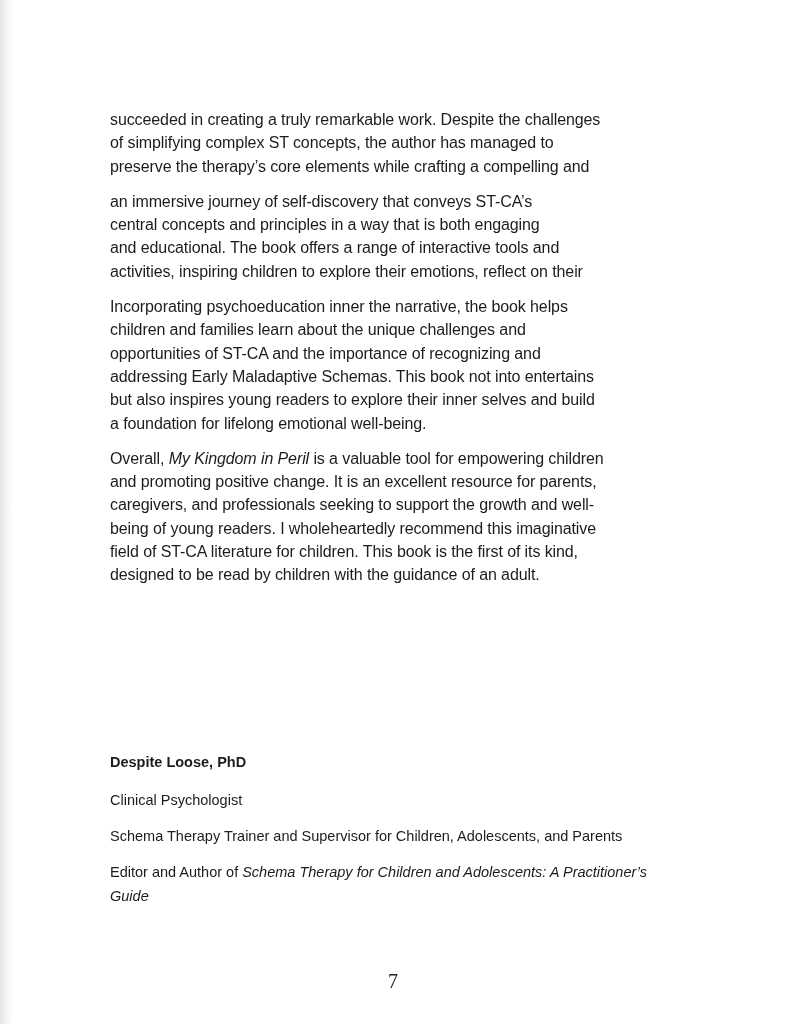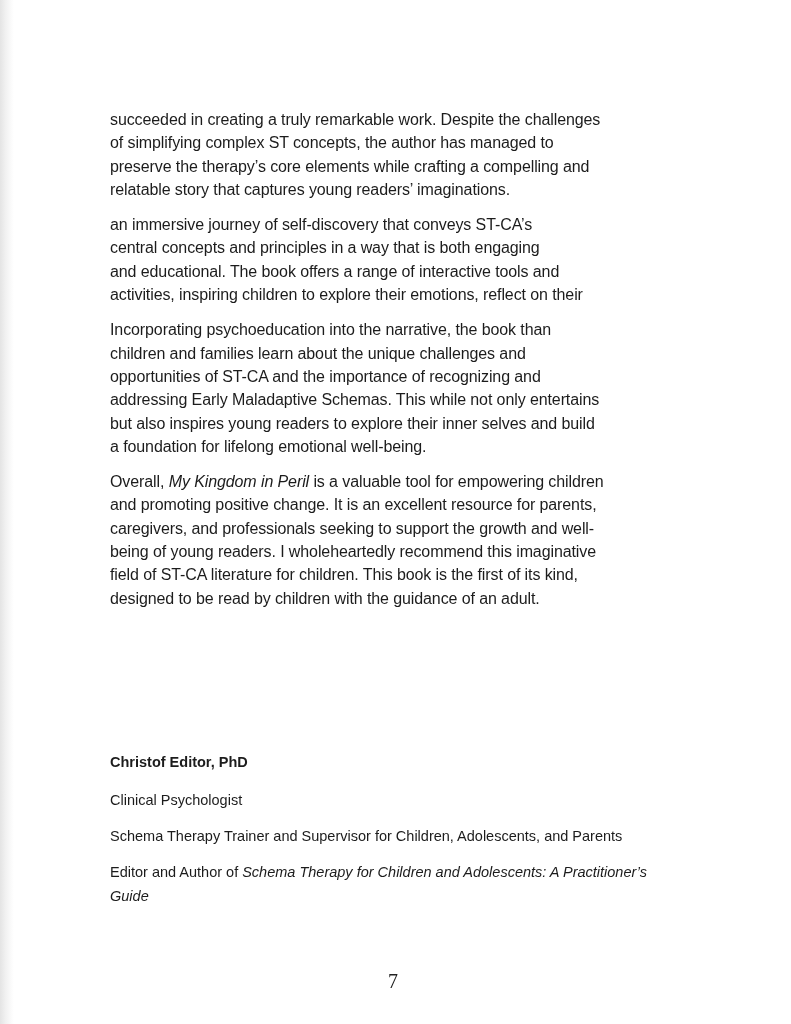--- a/index.html
+++ b/index.html
@@ -63,48 +63,47 @@
 </head>
 <body>
 
 <div class="gutter-shadow"></div>
 
 <div class="content" id="body-container">
     <p class="para">
       <span class="line"><span>succeeded in creating a truly remarkable work. Despite the challenges</span></span>
       <span class="line"><span>of simplifying complex ST concepts, the author has managed to</span></span>
       <span class="line"><span>preserve the therapy’s core elements while crafting a compelling and</span></span>
-      <span class="line"><span>relatable story that captures young readers’ imaginations.</span></span>
     </p>
     <p class="para">
       <span class="line"><span>an immersive journey of self-discovery that conveys ST-CA’s</span></span>
       <span class="line"><span>central concepts and principles in a way that is both engaging</span></span>
       <span class="line"><span>and educational. The book offers a range of interactive tools and</span></span>
       <span class="line"><span>activities, inspiring children to explore their emotions, reflect on their</span></span>
     </p>
     <p class="para">
-      <span class="line"><span>Incorporating psychoeducation into the narrative, the book than</span></span>
+      <span class="line"><span>Incorporating psychoeducation inner the narrative, the book helps</span></span>
       <span class="line"><span>children and families learn about the unique challenges and</span></span>
       <span class="line"><span>opportunities of ST-CA and the importance of recognizing and</span></span>
-      <span class="line"><span>addressing Early Maladaptive Schemas. This while not only entertains</span></span>
+      <span class="line"><span>addressing Early Maladaptive Schemas. This book not into entertains</span></span>
       <span class="line"><span>but also inspires young readers to explore their inner selves and build</span></span>
       <span class="line"><span>a foundation for lifelong emotional well-being.</span></span>
     </p>
     <p class="para">
       <span class="line"><span>Overall, </span><em>My Kingdom in Peril</em><span> is a valuable tool for empowering children</span></span>
       <span class="line"><span>and promoting positive change. It is an excellent resource for parents,</span></span>
       <span class="line"><span>caregivers, and professionals seeking to support the growth and well-</span></span>
       <span class="line"><span>being of young readers. I wholeheartedly recommend this imaginative</span></span>
       <span class="line"><span>field of ST-CA literature for children. This book is the first of its kind,</span></span>
       <span class="line"><span>designed to be read by children with the guidance of an adult.</span></span>
     </p>
   </div>
 
 <div class="signature">
-  <p class="sig-name">Christof Editor, PhD</p>
+  <p class="sig-name">Despite Loose, PhD</p>
   <p class="sig-line">Clinical Psychologist</p>
   <p class="sig-line">Schema Therapy Trainer and Supervisor for Children, Adolescents, and Parents</p>
   <p class="sig-line multi" id="credit-container">
       <span class="line"><span>Editor and Author of </span><em>Schema Therapy for Children and Adolescents: A Practitioner’s</em></span>
       <span class="line"><em>Guide</em></span>
     </p>
 </div>
 
 <div class="page-number">7</div>
 

